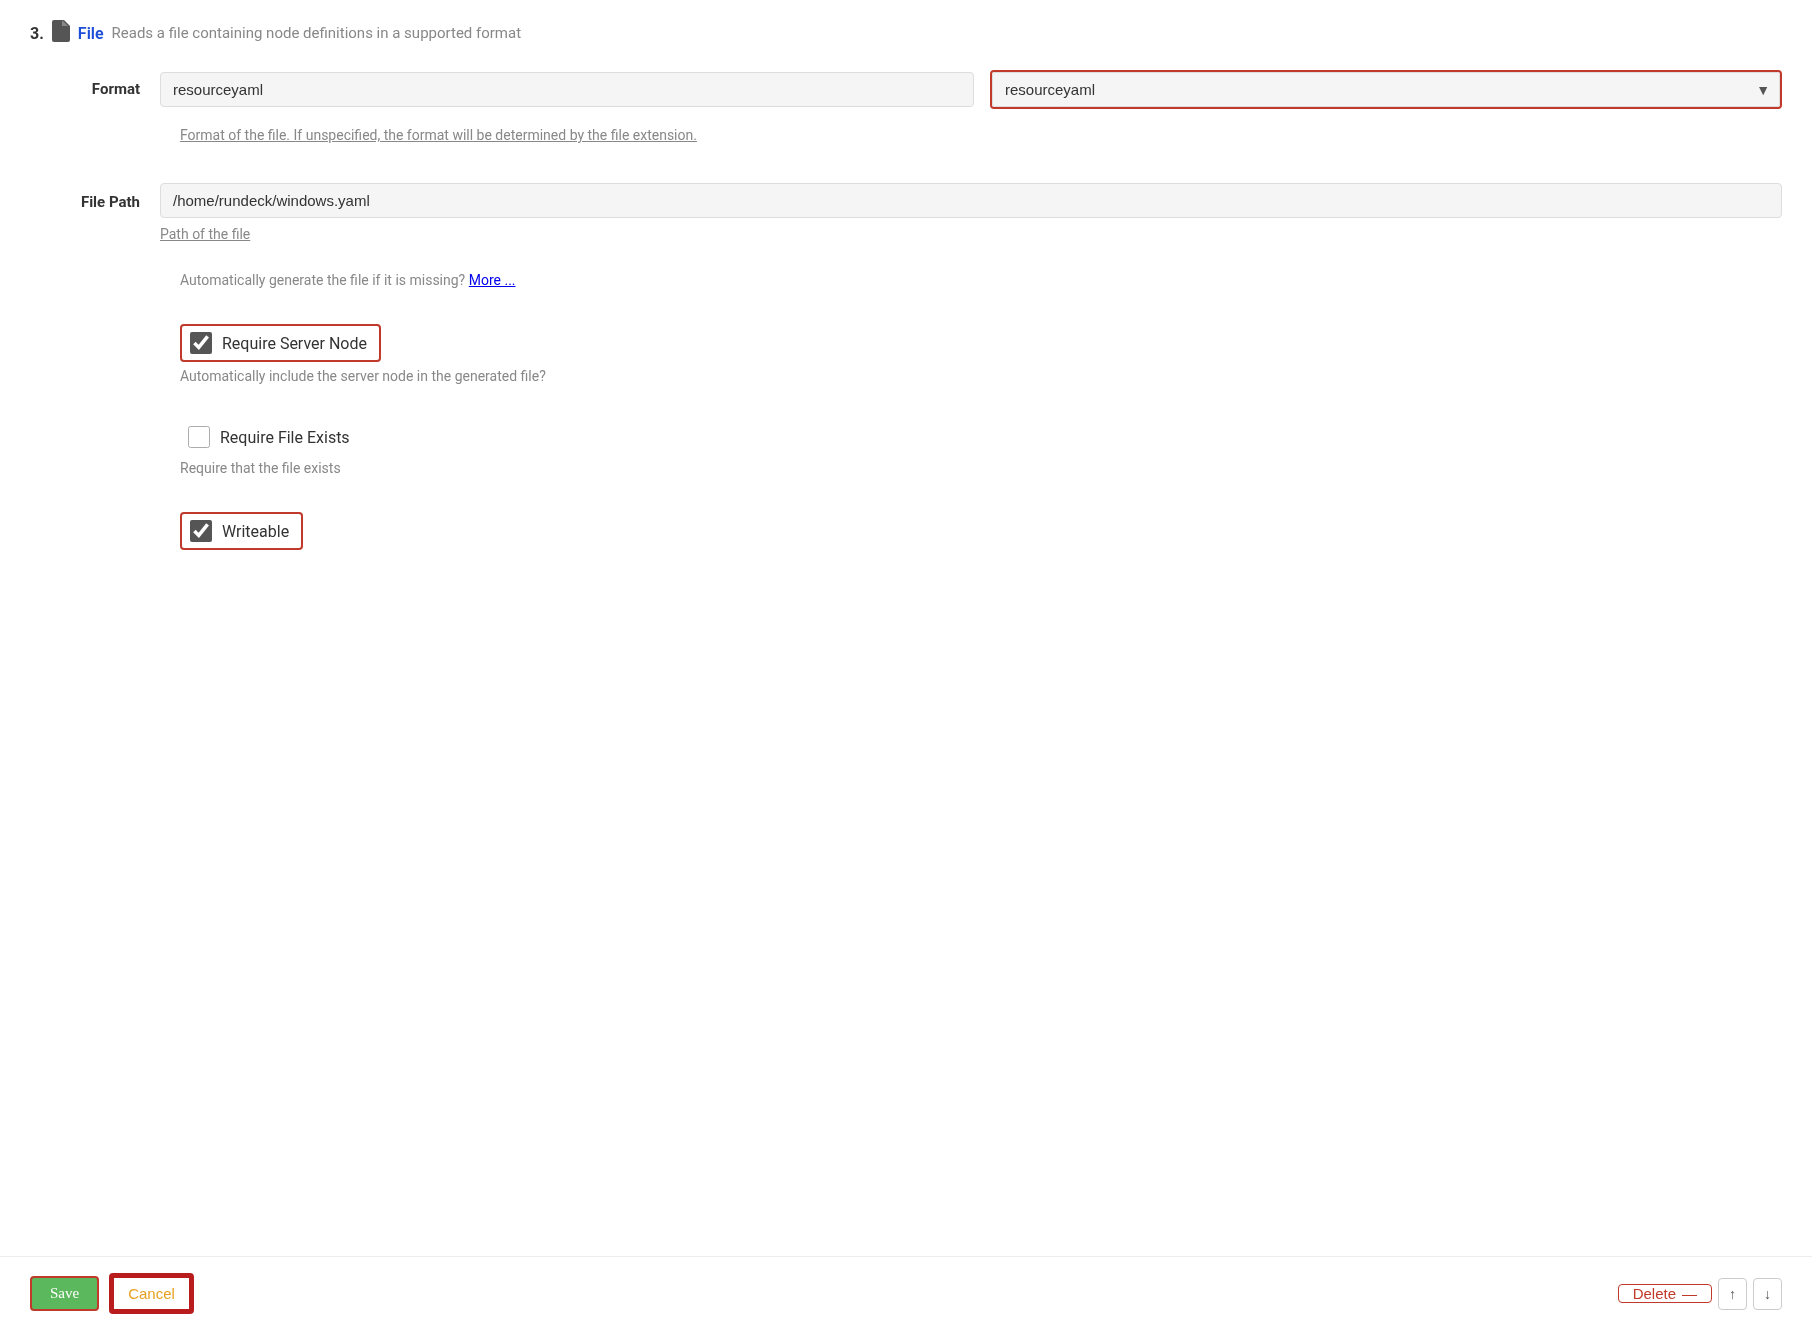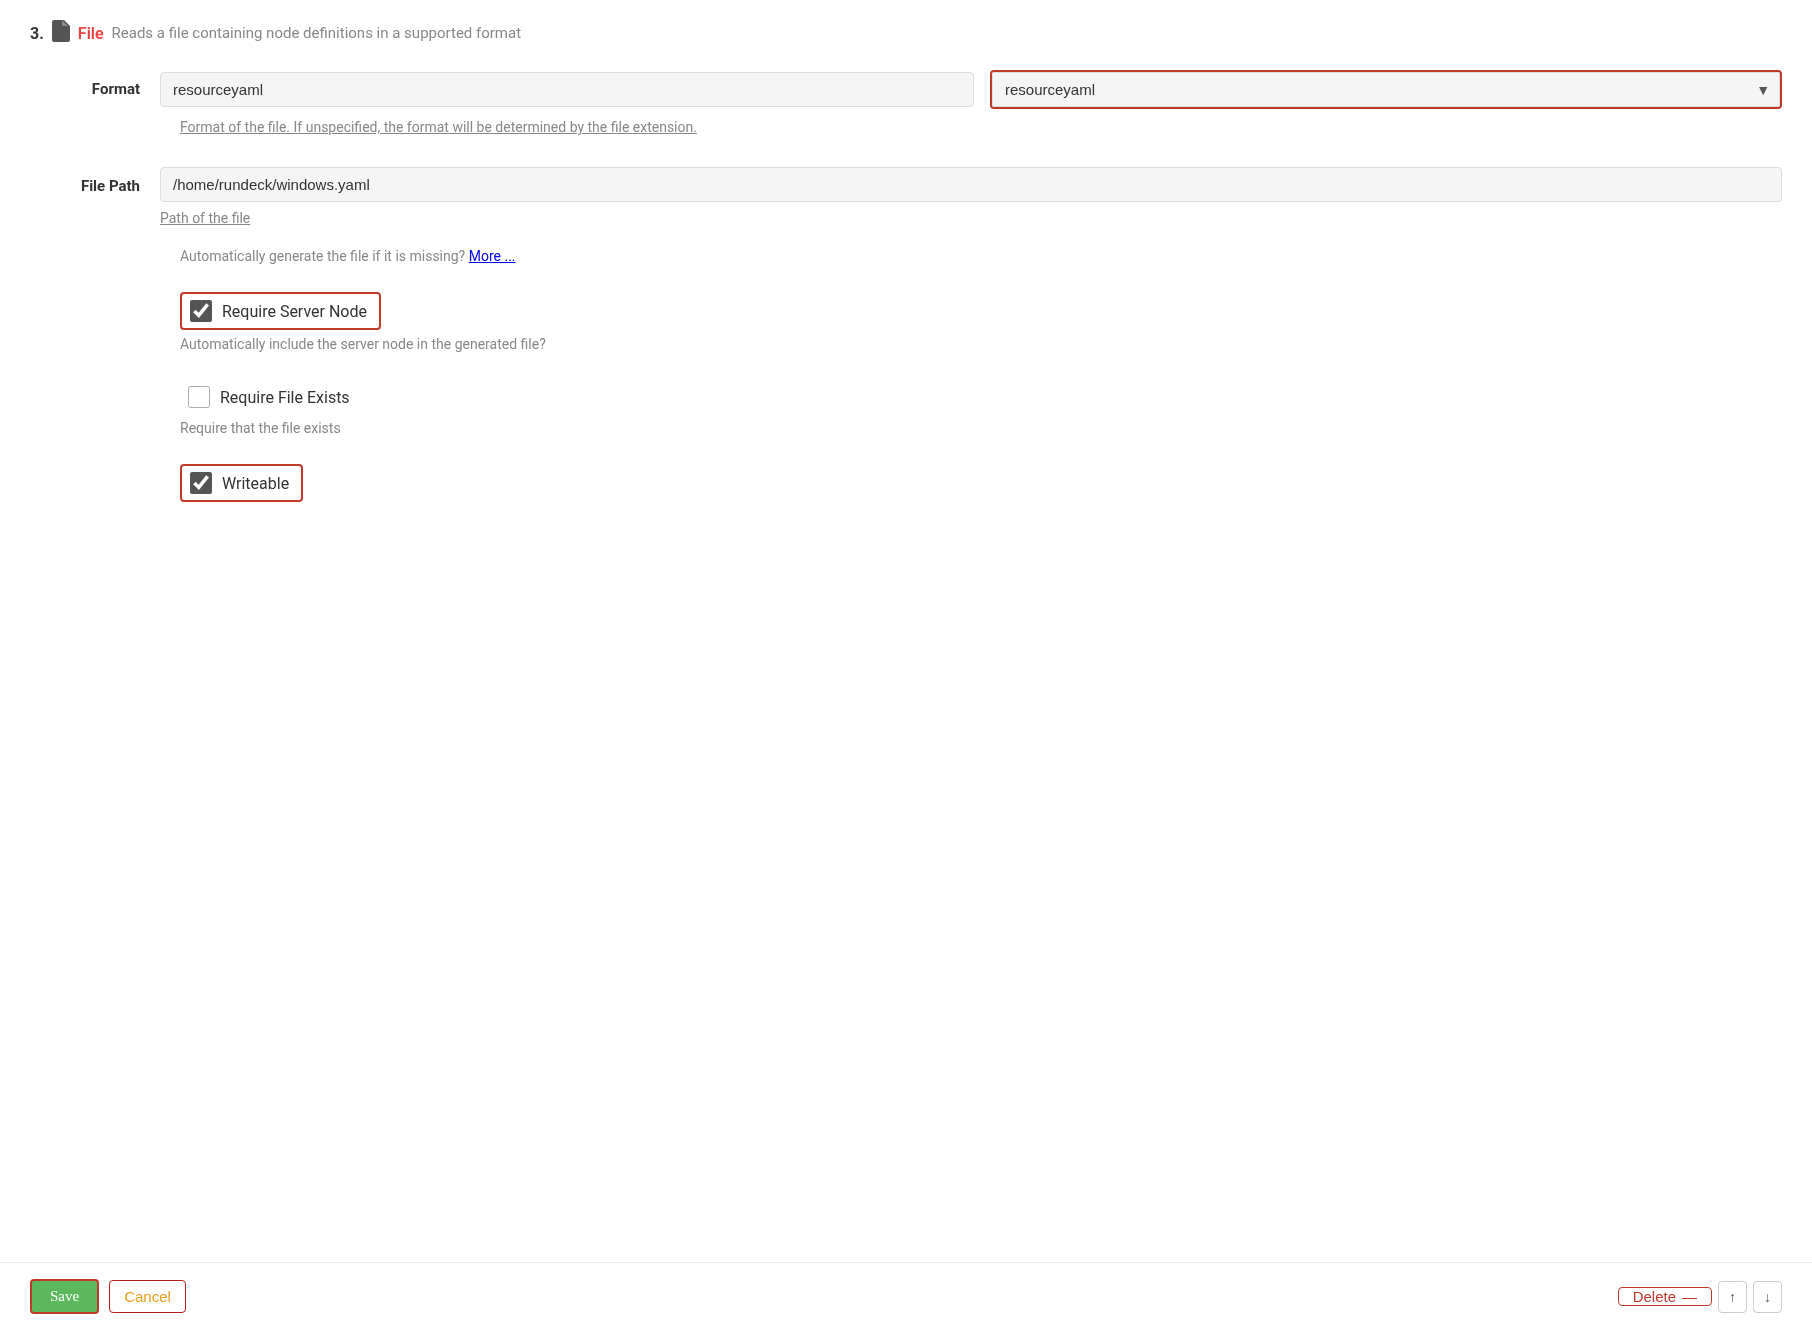--- a/index.html
+++ b/index.html
@@ -22,35 +22,35 @@
       align-items: center;
       gap: 8px;
       margin-bottom: 24px;
     }
     .step-num {
       font-weight: bold;
       font-size: 16px;
       color: #333;
     }
     .header-link {
-      color: #ef4444;
+      color: #1d4ed8;
       font-weight: 600;
       font-size: 16px;
       text-decoration: none;
     }
     .header-desc {
       color: #888;
       font-size: 15px;
     }
 
     
     .form-section {
       display: flex;
       flex-direction: column;
-      gap: 0;
+      gap: 8px;
     }
 
     .form-row {
       display: flex;
       align-items: flex-start;
       margin-bottom: 6px;
     }
     .form-label {
       font-weight: bold;
       font-size: 15px;
@@ -210,21 +210,21 @@
       border-radius: 4px;
       padding: 7px 18px;
       font-size: 15px;
       cursor: pointer;
       font-weight: 500;
       font-family: Liberation Serif, serif;
     }
     .btn-cancel {
       background: #fff;
       color: #e8a020;
-      border: 1px solid #b91c1c;
+      border: 5px solid #b91c1c;
       border-radius: 4px;
       padding: 7px 14px;
       font-size: 15px;
       cursor: pointer;
     }
     .bottom-right {
       display: flex;
       gap: 6px;
       align-items: center;
     }

